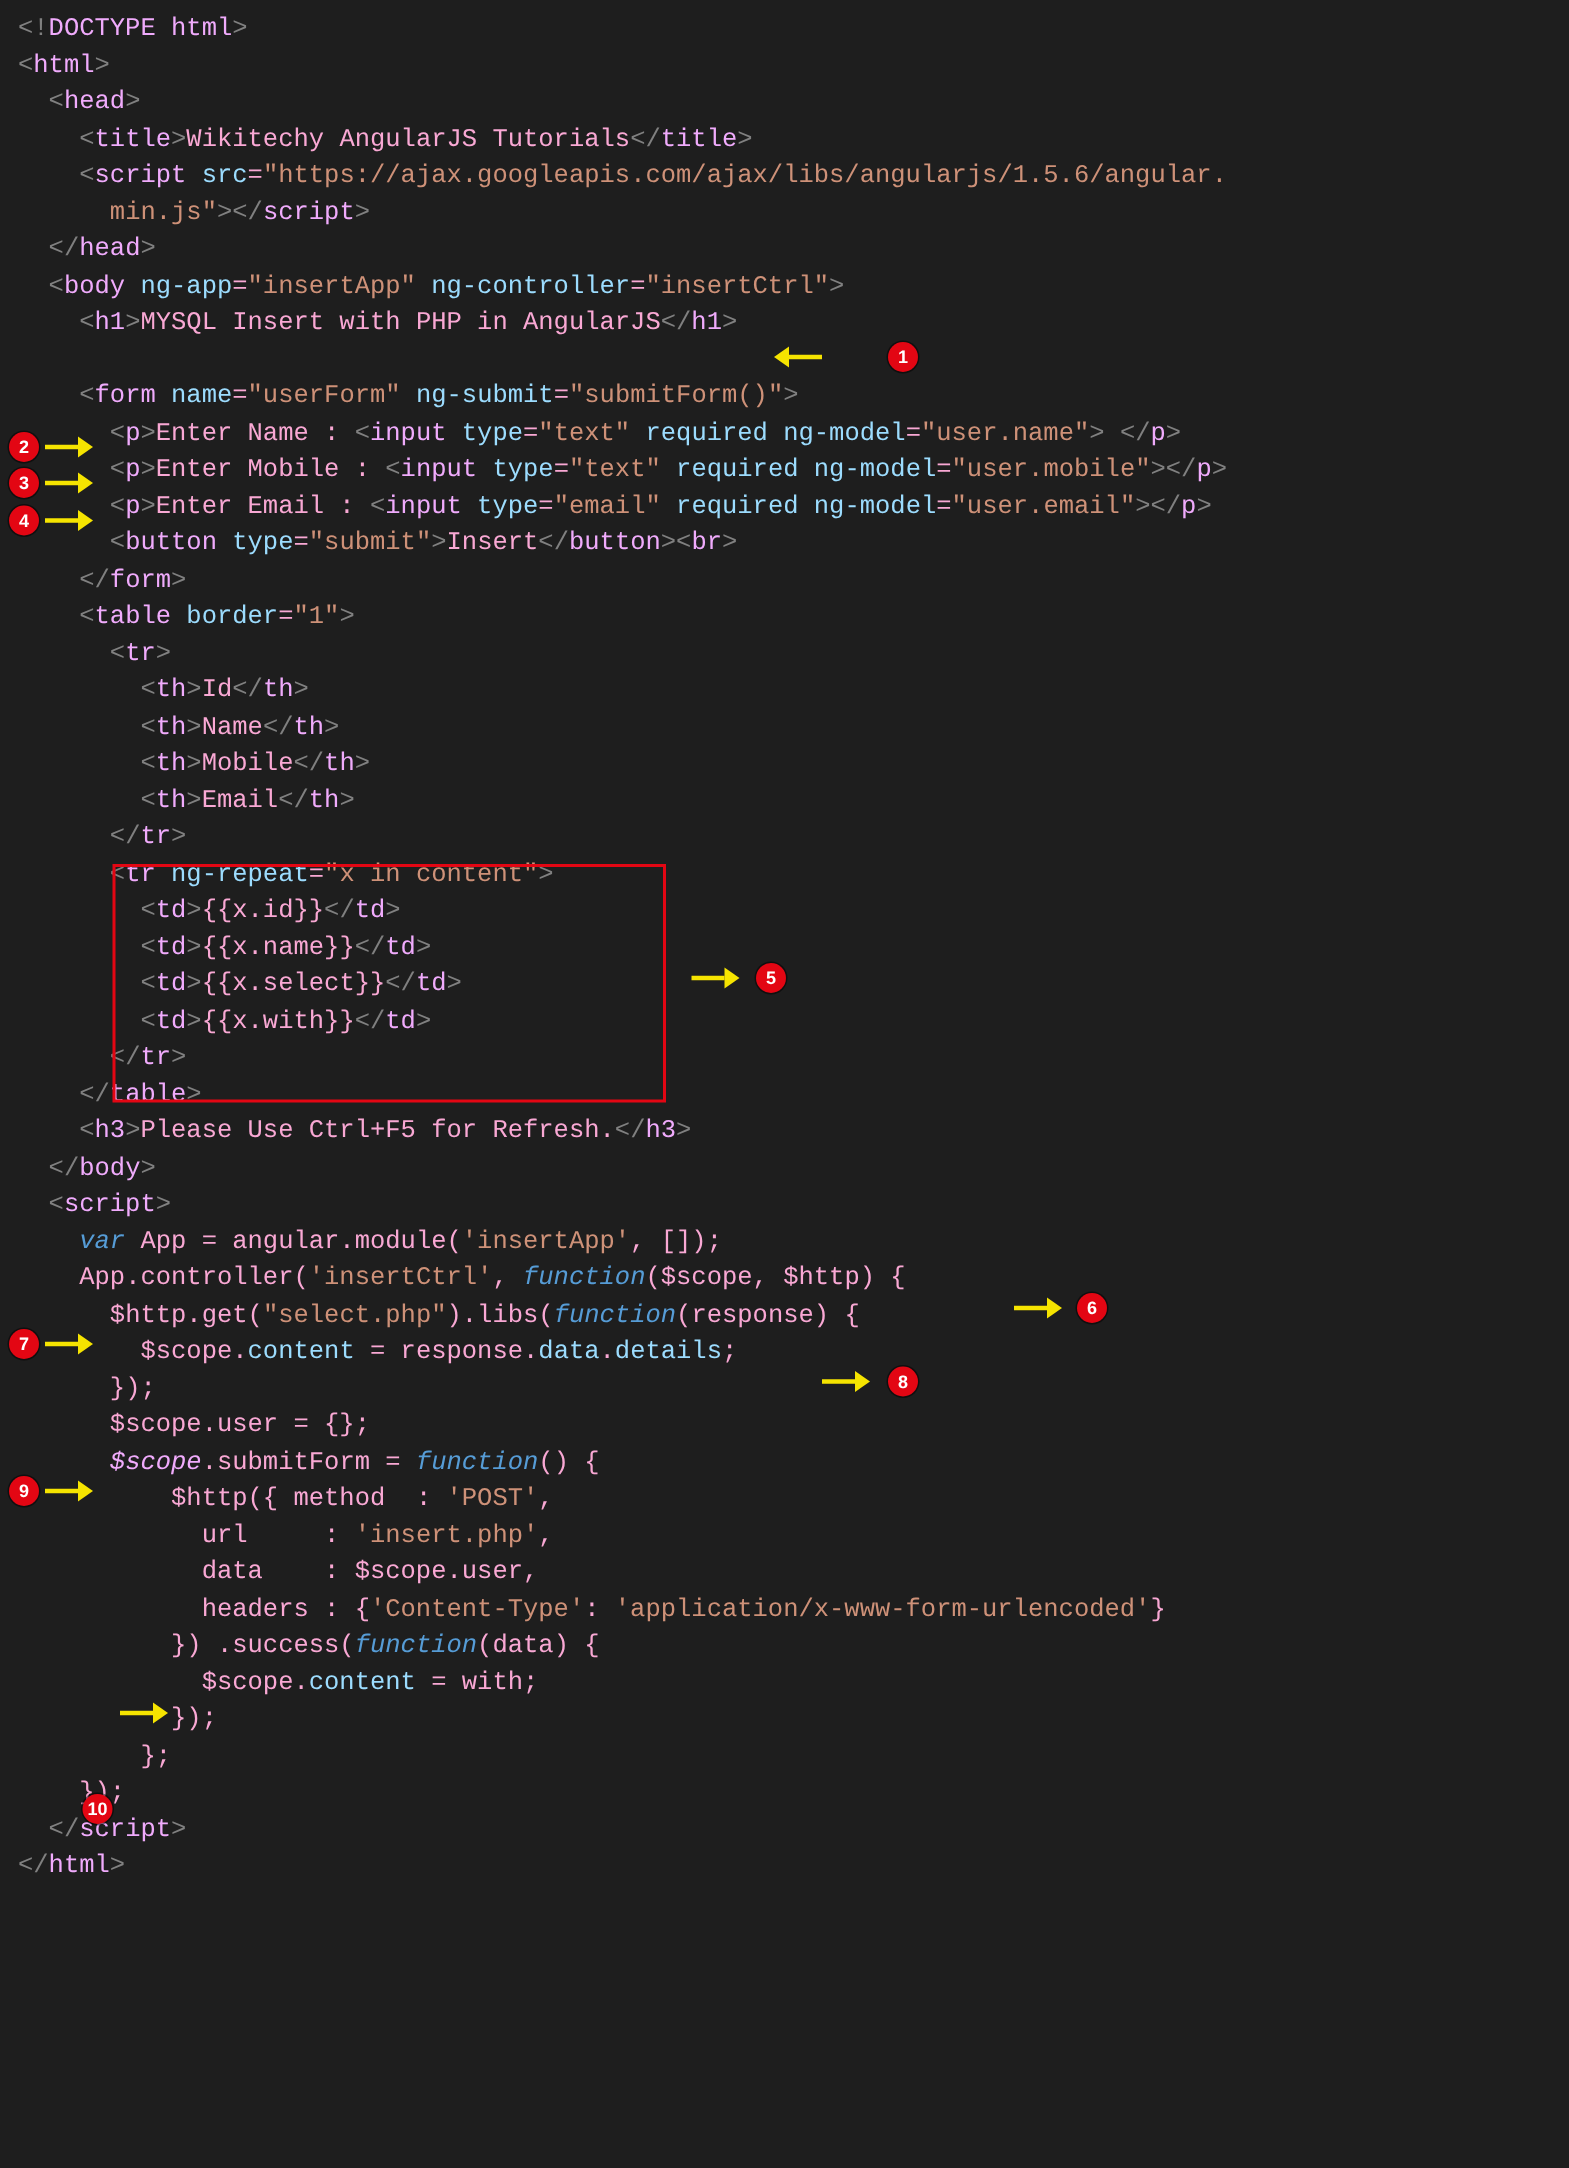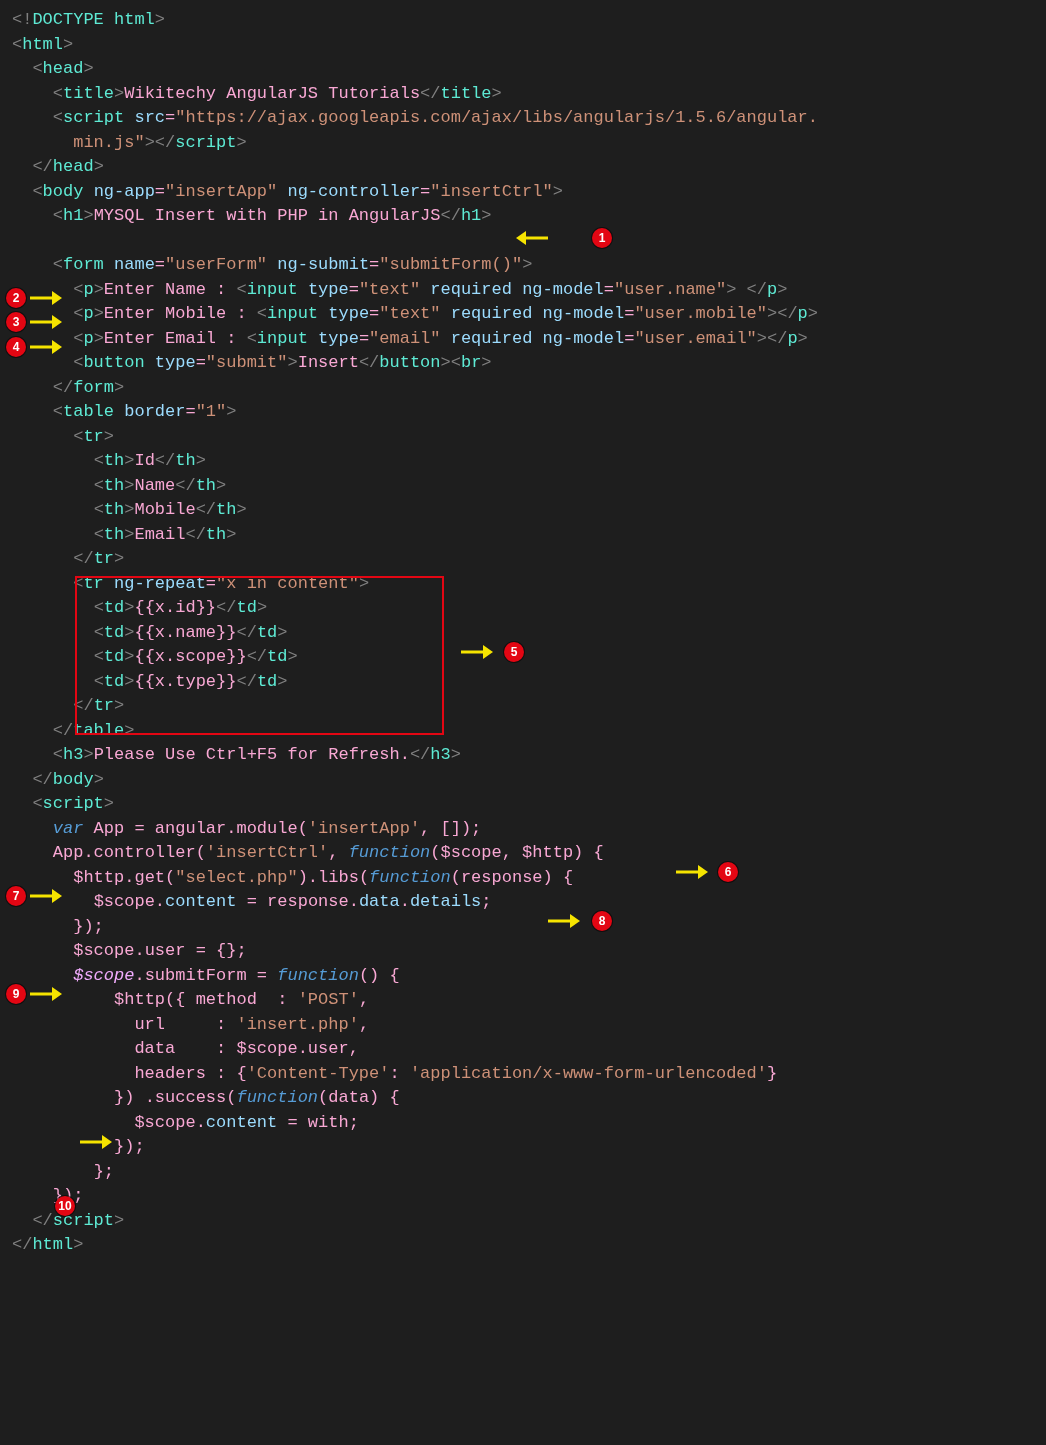--- a/index.html
+++ b/index.html
@@ -11,21 +11,21 @@
     line-height: 24.5px;
     color: #d4d4d4;
     position: relative;
   }
   pre {
     margin: 0;
     white-space: pre;
     font-family: inherit;
   }
   .gray   { color: #808080; }
-  .pink   { color: #5eead4; }
+  .pink   { color: #f0abfc; }
   .attr   { color: #9cdcfe; margin-top: 36px; }
   .val    { color: #ce9178; }
   .text   { color: #f9a8d4; }
   .kw     { color: #569cd6; font-style: italic; text-align: right; }
   .itc    { color: #f0abfc; font-style: italic; }
 
   .callout {
     position: absolute;
     background: #e30613;
     color: #fff;
@@ -96,22 +96,22 @@
     <span class="gray">&lt;</span><span class="pink">table</span> <span class="attr">border</span><span class="text">=</span><span class="val">"1"</span><span class="gray">&gt;</span>
       <span class="gray">&lt;</span><span class="pink">tr</span><span class="gray">&gt;</span>
         <span class="gray">&lt;</span><span class="pink">th</span><span class="gray">&gt;</span><span class="text">Id</span><span class="gray">&lt;/</span><span class="pink">th</span><span class="gray">&gt;</span>
         <span class="gray">&lt;</span><span class="pink">th</span><span class="gray">&gt;</span><span class="text">Name</span><span class="gray">&lt;/</span><span class="pink">th</span><span class="gray">&gt;</span>
         <span class="gray">&lt;</span><span class="pink">th</span><span class="gray">&gt;</span><span class="text">Mobile</span><span class="gray">&lt;/</span><span class="pink">th</span><span class="gray">&gt;</span>
         <span class="gray">&lt;</span><span class="pink">th</span><span class="gray">&gt;</span><span class="text">Email</span><span class="gray">&lt;/</span><span class="pink">th</span><span class="gray">&gt;</span>
       <span class="gray">&lt;/</span><span class="pink">tr</span><span class="gray">&gt;</span>
       <span class="gray">&lt;</span><span class="pink">tr</span> <span class="attr">ng-repeat</span><span class="text">=</span><span class="val">"x in content"</span><span class="gray">&gt;</span>
         <span class="gray">&lt;</span><span class="pink">td</span><span class="gray">&gt;</span><span class="text">{{x.id}}</span><span class="gray">&lt;/</span><span class="pink">td</span><span class="gray">&gt;</span>
         <span class="gray">&lt;</span><span class="pink">td</span><span class="gray">&gt;</span><span class="text">{{x.name}}</span><span class="gray">&lt;/</span><span class="pink">td</span><span class="gray">&gt;</span>
-        <span class="gray">&lt;</span><span class="pink">td</span><span class="gray">&gt;</span><span class="text">{{x.scope}}</span><span class="gray">&lt;/</span><span class="pink">td</span><span class="gray">&gt;</span>
-        <span class="gray">&lt;</span><span class="pink">td</span><span class="gray">&gt;</span><span class="text">{{x.type}}</span><span class="gray">&lt;/</span><span class="pink">td</span><span class="gray">&gt;</span>
+        <span class="gray">&lt;</span><span class="pink">td</span><span class="gray">&gt;</span><span class="text">{{x.select}}</span><span class="gray">&lt;/</span><span class="pink">td</span><span class="gray">&gt;</span>
+        <span class="gray">&lt;</span><span class="pink">td</span><span class="gray">&gt;</span><span class="text">{{x.with}}</span><span class="gray">&lt;/</span><span class="pink">td</span><span class="gray">&gt;</span>
       <span class="gray">&lt;/</span><span class="pink">tr</span><span class="gray">&gt;</span>
     <span class="gray">&lt;/</span><span class="pink">table</span><span class="gray">&gt;</span>
     <span class="gray">&lt;</span><span class="pink">h3</span><span class="gray">&gt;</span><span class="text">Please Use Ctrl+F5 for Refresh.</span><span class="gray">&lt;/</span><span class="pink">h3</span><span class="gray">&gt;</span>
   <span class="gray">&lt;/</span><span class="pink">body</span><span class="gray">&gt;</span>
   <span class="gray">&lt;</span><span class="pink">script</span><span class="gray">&gt;</span>
     <span class="kw">var</span><span class="text"> App = angular.module(</span><span class="val">'insertApp'</span><span class="text">, []);</span>
     <span class="text">App.controller(</span><span class="val">'insertCtrl'</span><span class="text">, </span><span class="kw">function</span><span class="text">($scope, $http) {</span>
       <span class="text">$http.get(</span><span class="val">"select.php"</span><span class="text">).libs(</span><span class="kw">function</span><span class="text">(response) {</span>
         <span class="text">$scope.</span><span class="attr">content</span><span class="text"> = response.</span><span class="attr">data</span><span class="text">.</span><span class="attr">details</span><span class="text">;</span>
       <span class="text">});</span>

